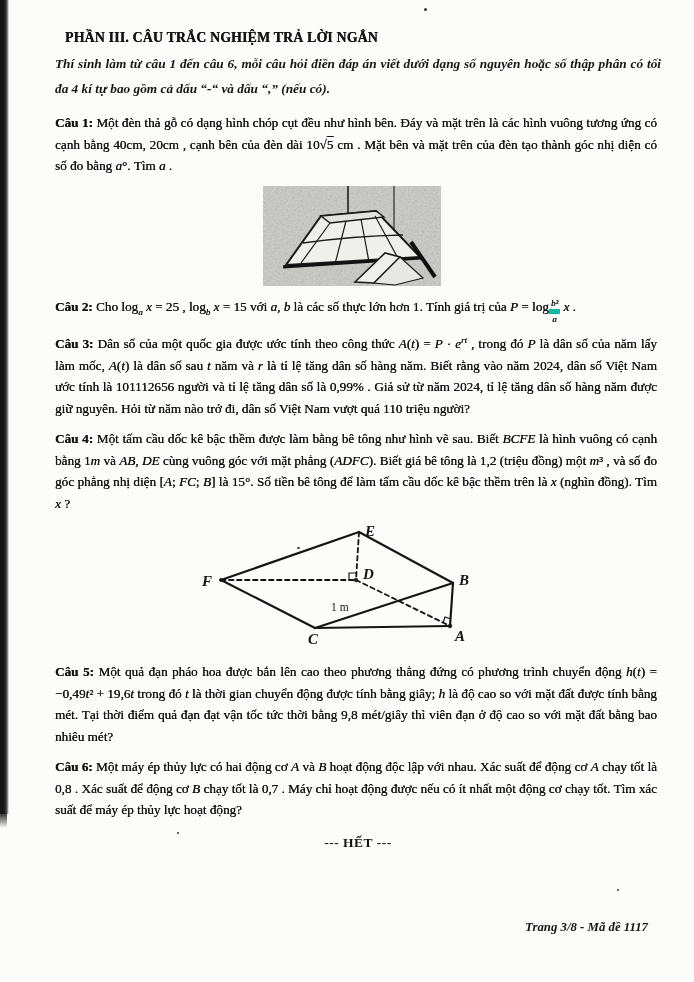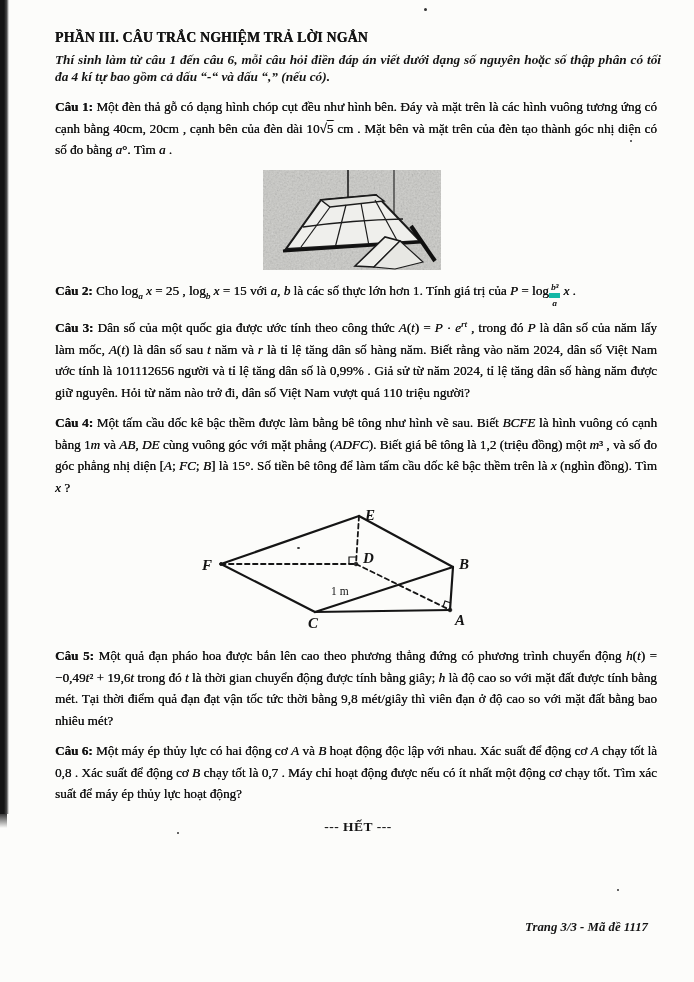--- a/index.html
+++ b/index.html
@@ -3,23 +3,23 @@
 <meta charset="utf-8">
 <style>
   html,body{margin:0;padding:0;background:#e8e8e8;}
   .page{position:relative;width:694px;height:982px;background:#fcfcfa;overflow:hidden;
         font-family:"Liberation Serif","DejaVu Serif",serif;color:#141414;}
   .scan-edge{position:absolute;left:0;top:0;width:9px;height:814px;
         background:linear-gradient(to right,#151515 45%,#4a4a4a 75%,rgba(120,120,120,0));}
   .scan-edge:after{content:"";position:absolute;left:0;bottom:-14px;width:7px;height:14px;
         background:linear-gradient(to bottom,#3a3a3a,rgba(80,80,80,0));}
   .content{position:absolute;left:55px;top:30px;width:606px;}
-  .section-title{font-size:13.8px;font-weight:bold;margin:0 0 5px 0;letter-spacing:.2px;
+  .section-title{font-size:13.8px;font-weight:bold;margin:0 0 5px 10px;letter-spacing:.2px;
         text-shadow:.3px 0 0 currentColor;}
-  .instructions{font-size:13.3px;font-weight:bold;font-style:italic;line-height:17px;
+  .instructions{font-size:13.3px;font-weight:bold;font-style:italic;line-height:25px;
         text-align:justify;margin:0 0 11px 0;}
   .question{font-size:13.2px;line-height:21.5px;text-align:justify;margin:0 4px 9px 0;
         text-shadow:.22px 0 0 currentColor;}
   .question .lbl{font-weight:bold;}
   .question .it{font-style:italic;}
   .question .ol{text-decoration:overline;}
   .question sup,.question sub{font-size:9px;font-style:italic;line-height:0;}
   .frac{display:inline-block;text-align:center;vertical-align:-11px;font-size:9px;
         font-style:italic;line-height:1.1;}
   .frac .num{display:block;border-bottom:5px solid #14b8a6;padding:0 2px .5px;}
@@ -131,14 +131,14 @@
       </svg>
     </div>
 
     <p class="question"><span class="lbl">Câu 5: </span><span>Một quả đạn pháo hoa được bắn lên cao theo phương thẳng đứng có phương trình chuyển động  </span><span class="it">h</span><span>(</span><span class="it">t</span><span>) = −0,49</span><span class="it">t</span><span>² + 19,6</span><span class="it">t</span><span>  trong đó  </span><span class="it">t</span><span>  là thời gian chuyển động được tính bằng giây;  </span><span class="it">h</span><span>  là độ cao so với mặt đất được tính bằng mét. Tại thời điểm quả đạn đạt vận tốc tức thời bằng  9,8  mét/giây thì viên đạn ở độ cao so với mặt đất bằng bao nhiêu mét?</span></p>
 
     <p class="question"><span class="lbl">Câu 6: </span><span>Một máy ép thủy lực có hai động cơ  </span><span class="it">A</span><span>  và  </span><span class="it">B</span><span>  hoạt động độc lập với nhau. Xác suất để động cơ  </span><span class="it">A</span><span>  chạy tốt là  0,8 . Xác suất để động cơ  </span><span class="it">B</span><span>  chạy tốt là  0,7 . Máy chỉ hoạt động được nếu có ít nhất một động cơ chạy tốt. Tìm xác suất để máy ép thủy lực hoạt động?</span></p>
 
     <div class="end-marker">--- HẾT ---</div>
   </div>
 
-  <div class="footer">Trang 3/3 - Mã đề 1117</div>
+  <div class="footer">Trang 3/8 - Mã đề 1117</div>
 </div>
 
 </body></html>

